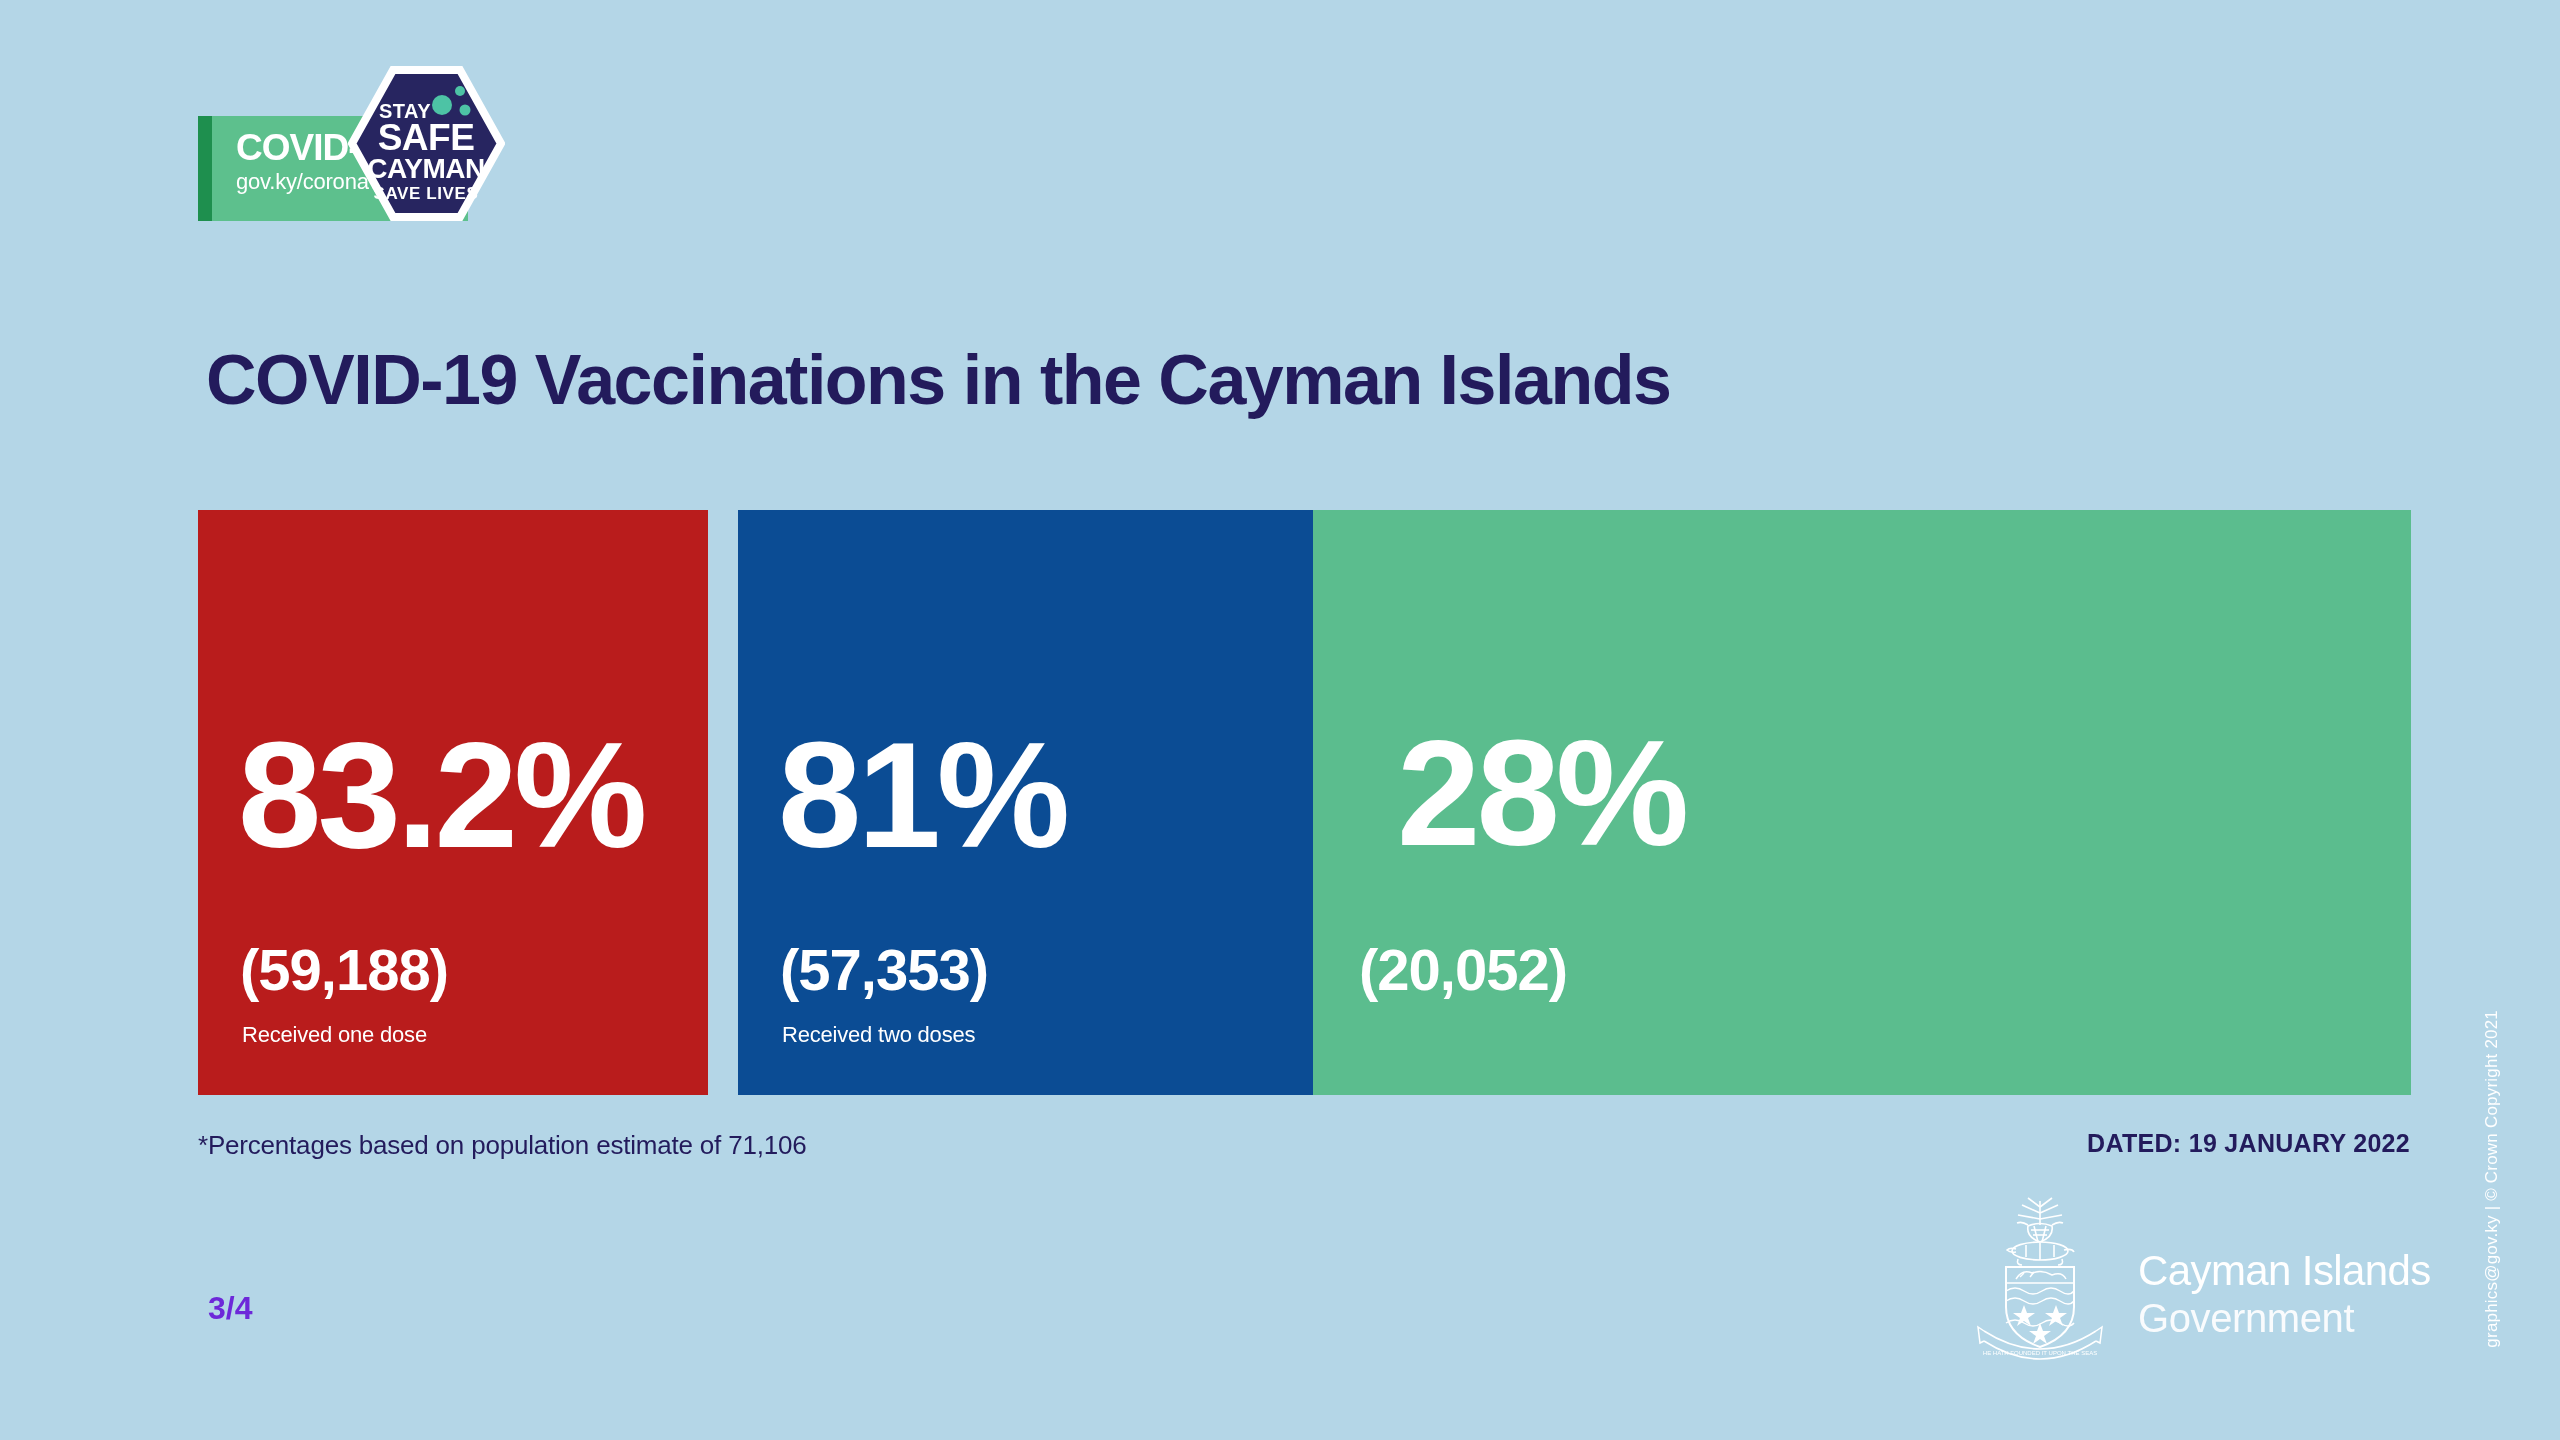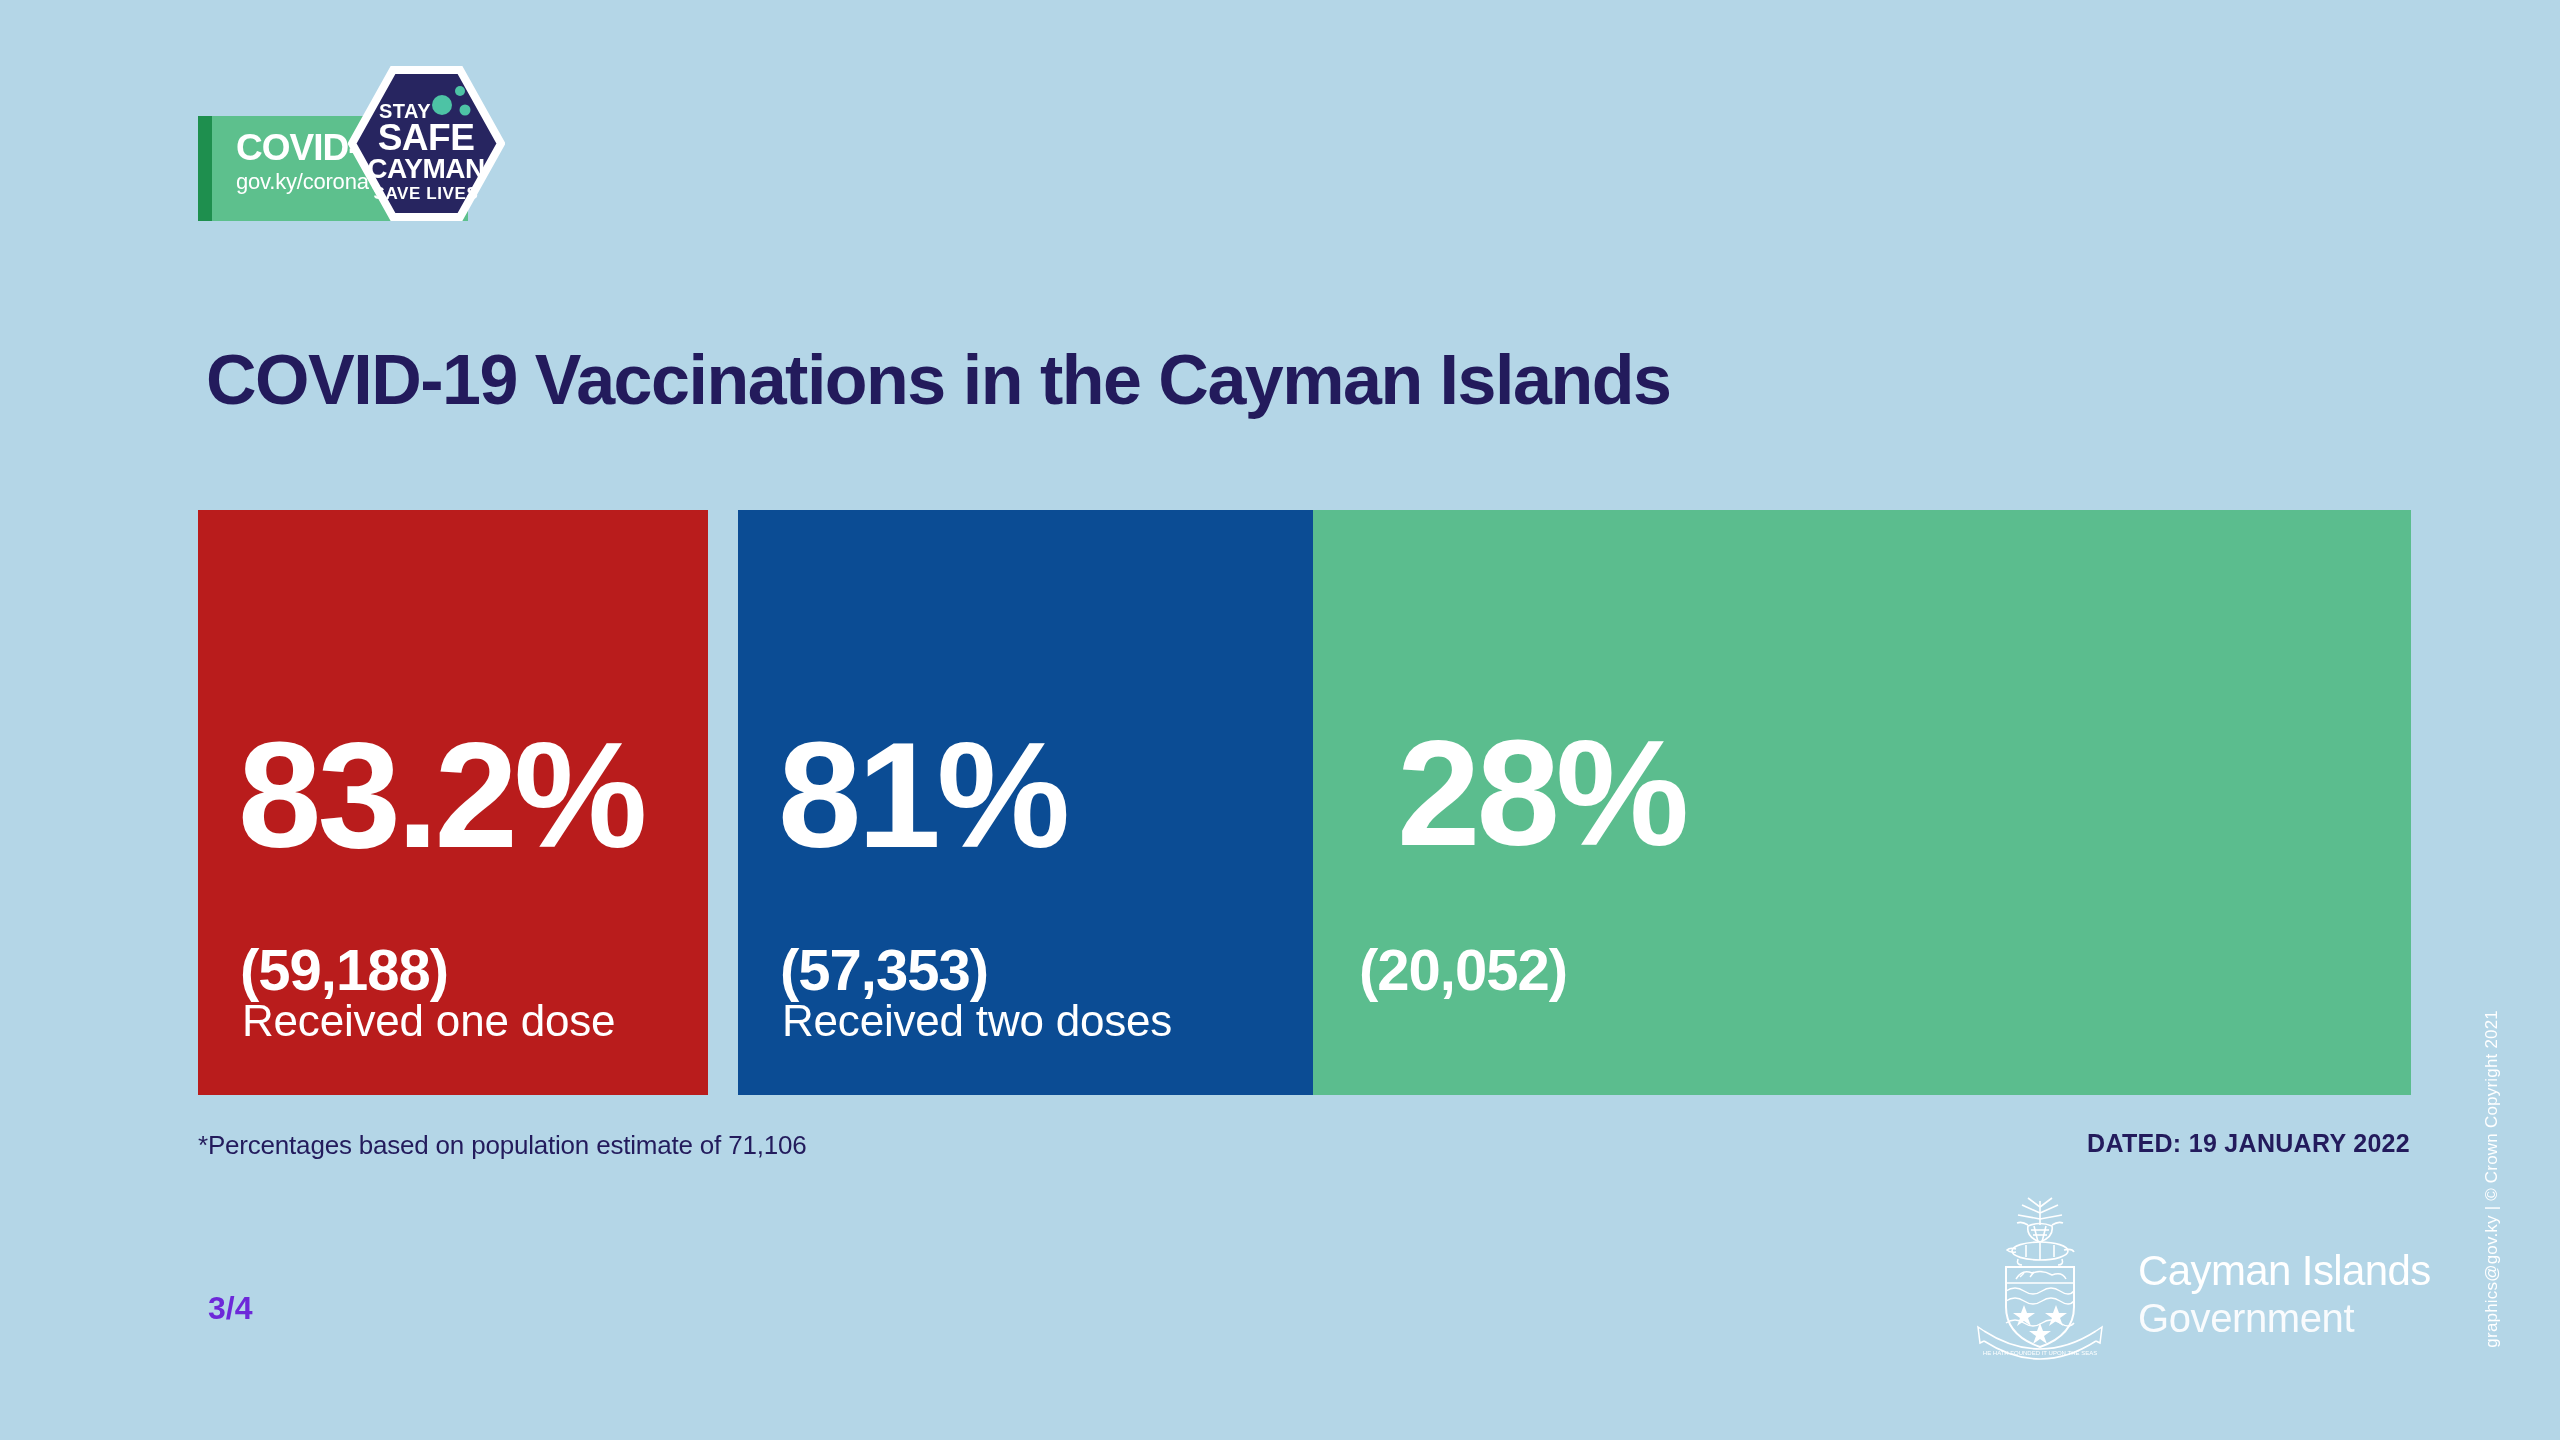--- a/index.html
+++ b/index.html
@@ -75,22 +75,22 @@
 
   .stat-count {
     position:absolute; left:42px; top:430px;
     font-size:58px; font-weight:bold;
     line-height:60px; letter-spacing:-1px;
     white-space:nowrap;
   }
   #stat-card-2 .stat-count { left:46px; }
 
   .stat-label {
-    position:absolute; left:44px; top:492px;
-    font-size:44px; font-weight:300;
+    position:absolute; left:44px; top:506px;
+    font-size:22px; font-weight:300;
     line-height:38px; letter-spacing:-0.2px;
     white-space:nowrap;
   }
   #stat-card-2 .stat-label { left:48px; }
 
   
   #footnote {
     position:absolute; left:198px; top:1130px;
     font-size:26px; color:#231b5c;
     letter-spacing:-0.2px; white-space:nowrap;text-align:center;

